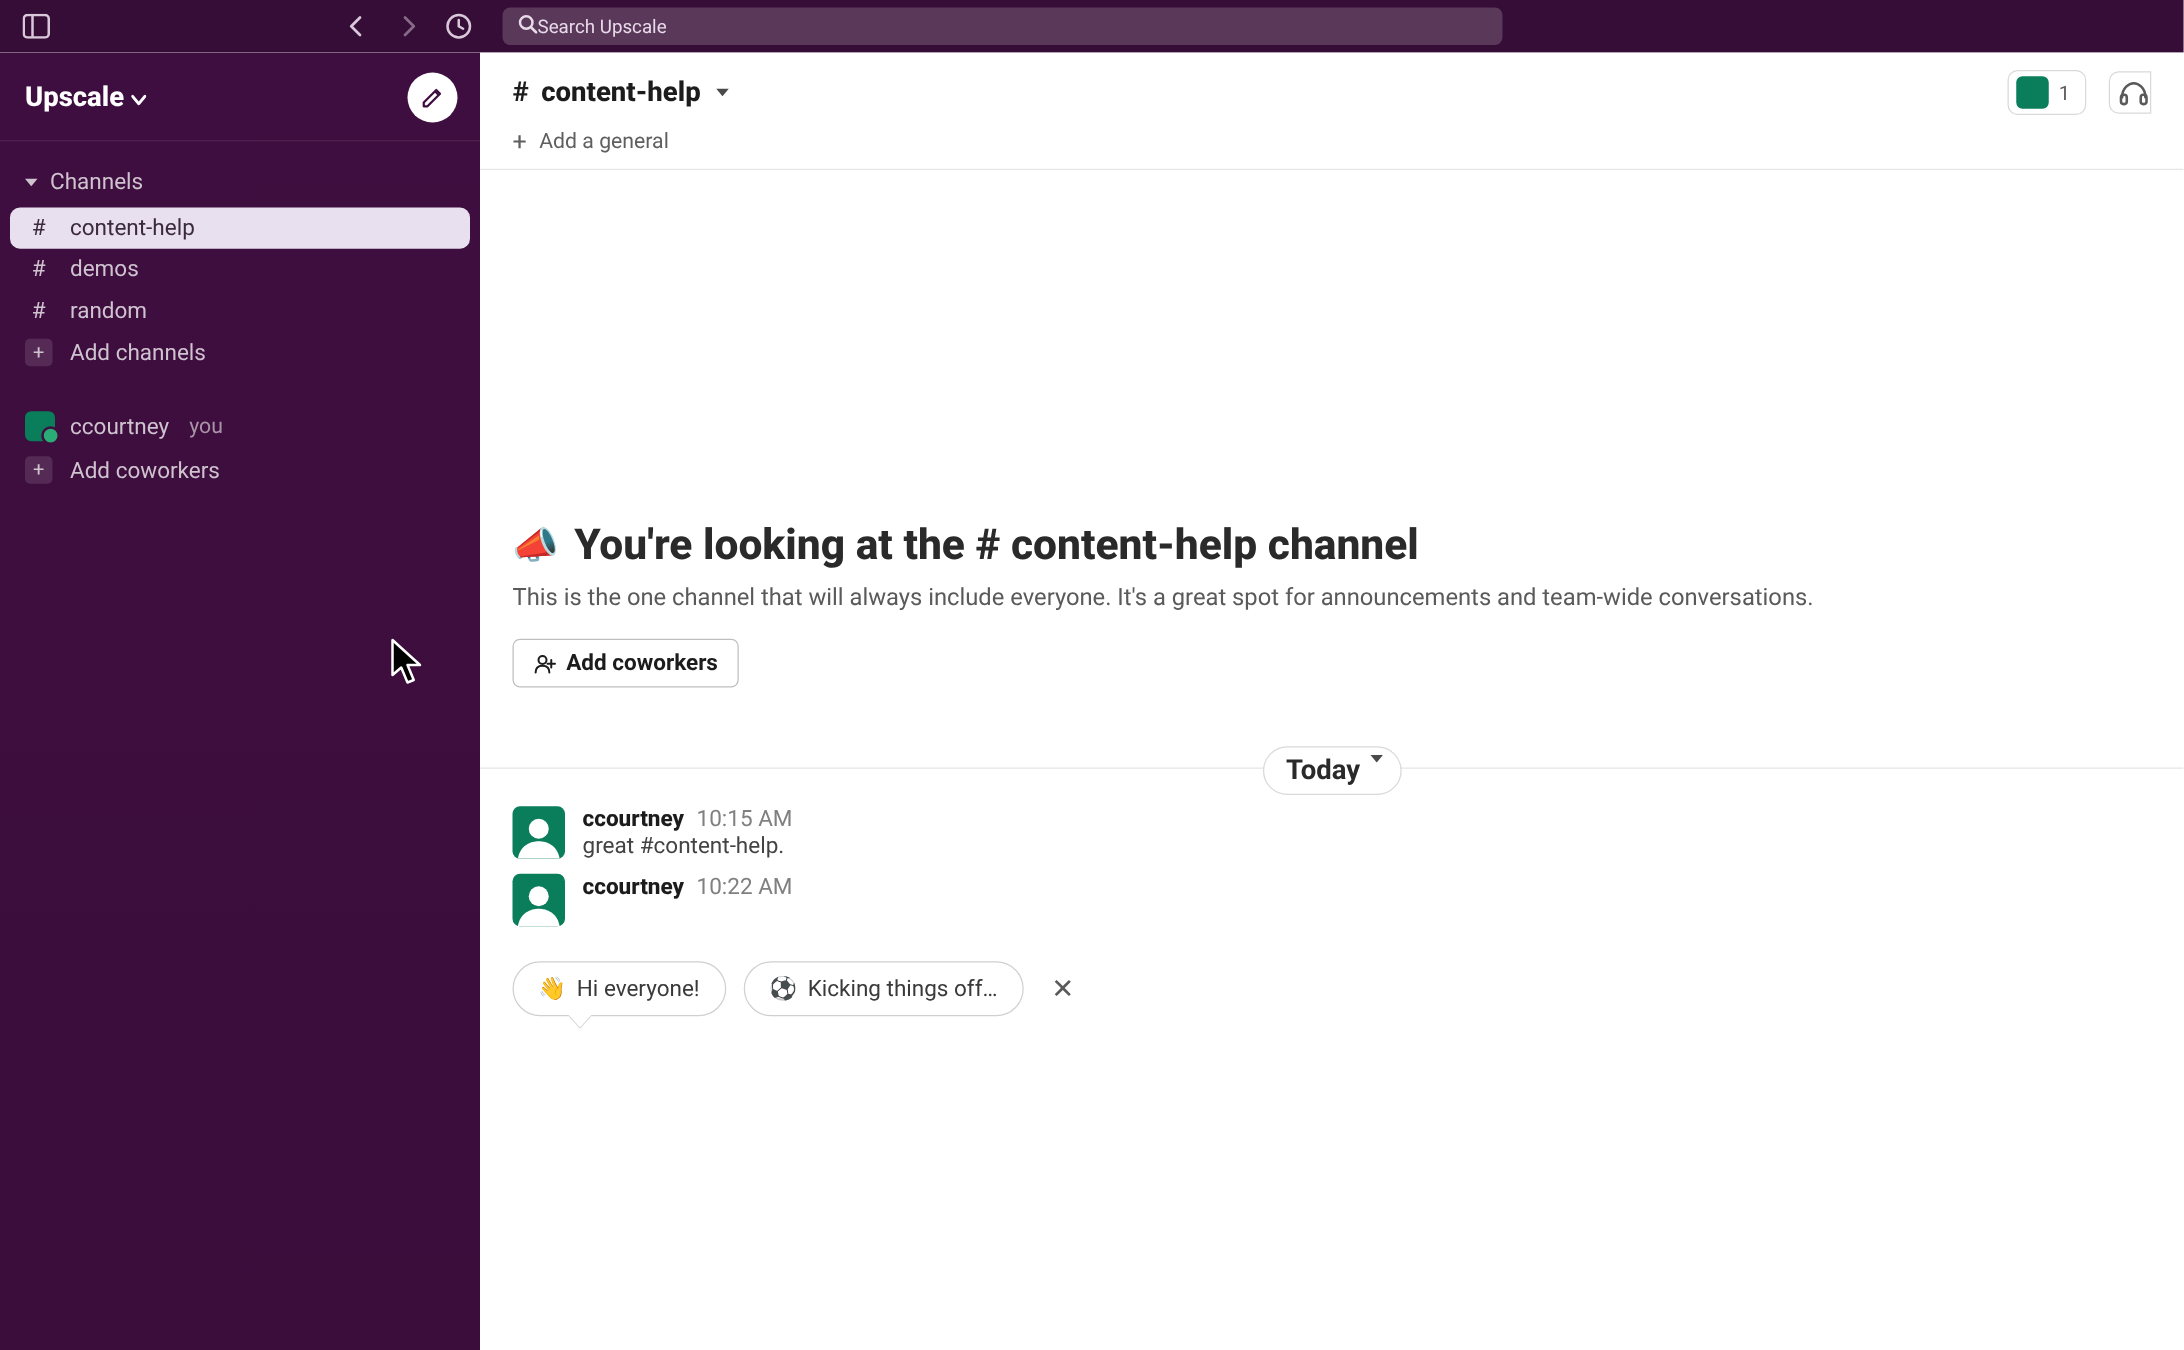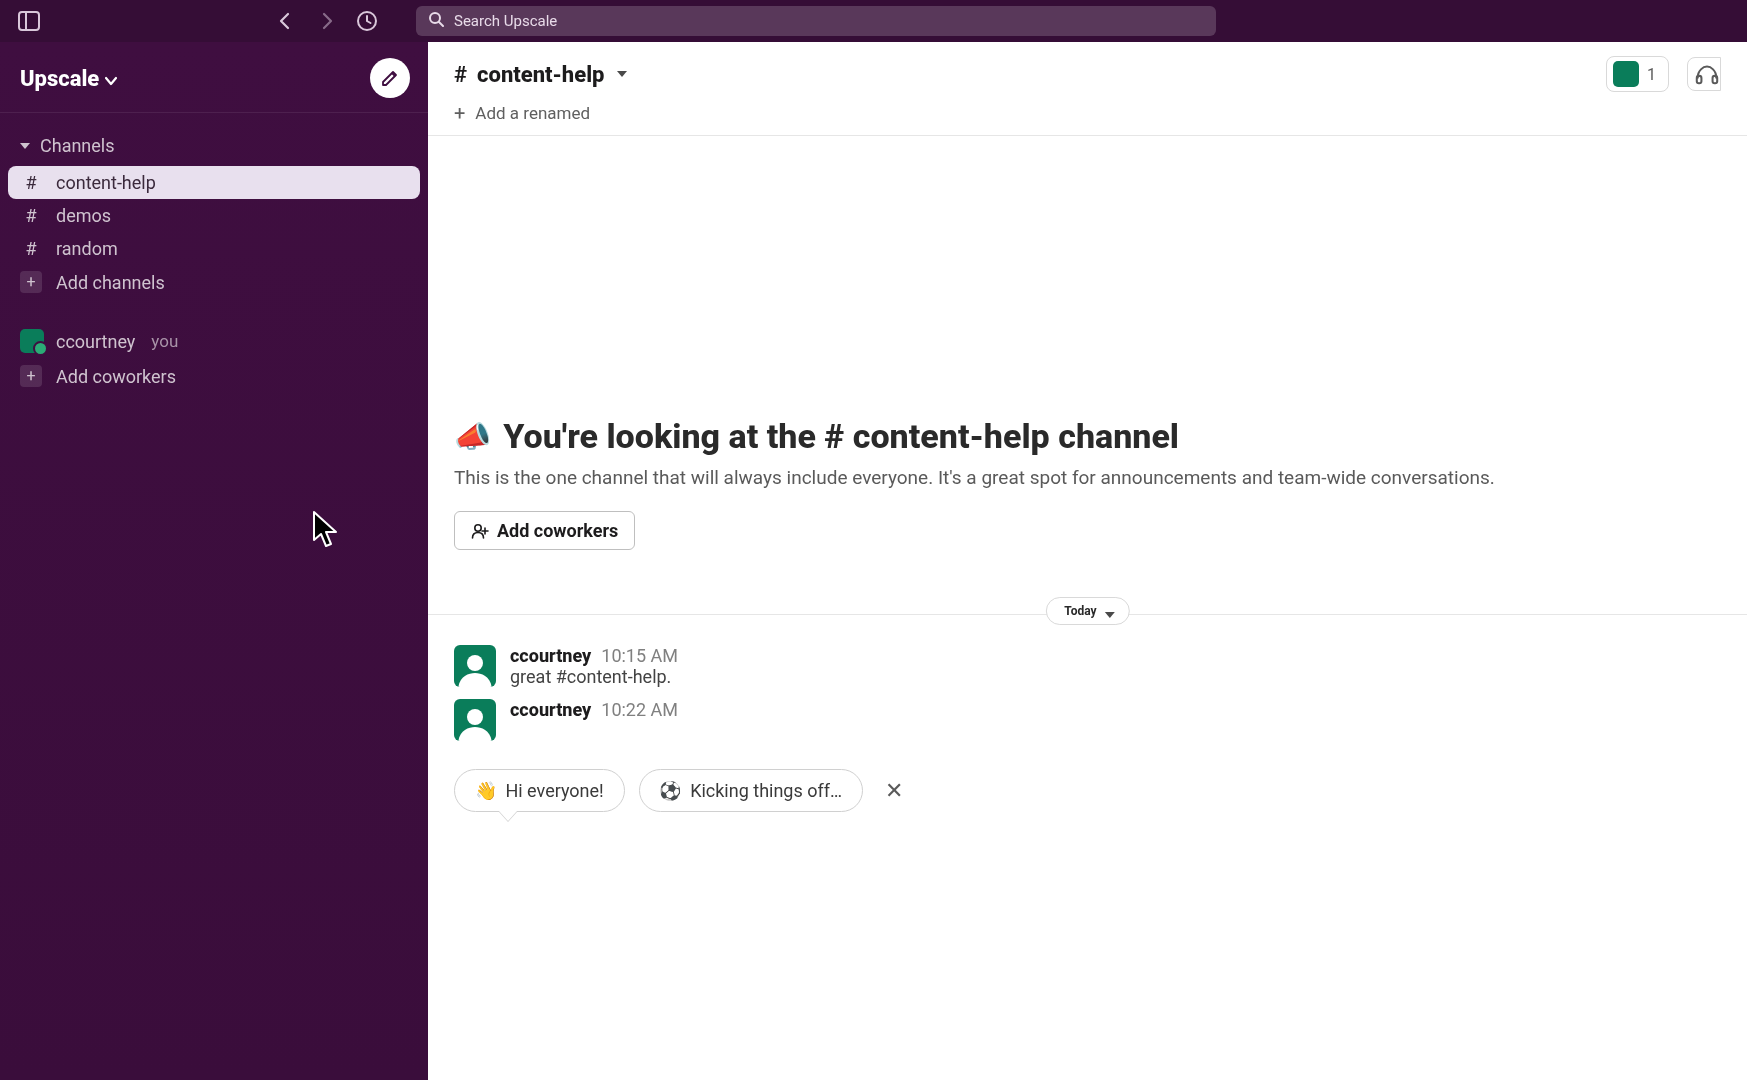--- a/index.html
+++ b/index.html
@@ -47,50 +47,49 @@
     }
     .icon-btn {
       display: inline-flex;
       align-items: center;
       justify-content: center;
       cursor: pointer;
       color: inherit;
     }
     .topbar .search {
       flex: 0 0 800px;
-      margin-left: 20px;
+      margin-left: 6px;
       height: 30px;
       background: rgba(255,255,255,0.18);
       border-radius: 6px;
       display: flex;
       align-items: center;
       padding: 0 12px;
       color: #e8dbe9;
-      gap: 10px;
     }
     .topbar .search input {
       background: transparent;
       border: none;
       outline: none;
       color: #e8dbe9;
       font-size: 15px;
       flex: 1;
     }
     .topbar .search input::placeholder {
       color: #e8dbe9;
     }
     
     .body {
       flex: 1;
       display: flex;
       overflow: hidden;
     }
     
     .sidebar {
-      width: 428px;
+      width: 384px;
       background: #3f0e40;
       background: linear-gradient(180deg, #3f0e40 0%, #3a0d3b 100%);
       color: #cfc3cf;
       display: flex;
       flex-direction: column;
       padding-bottom: 8px;
     }
     .ws-header {
       display: flex;
       align-items: center;
@@ -335,25 +334,25 @@
     }
     .date-pill {
       position: absolute;
       left: 50%;
       top: -17px;
       transform: translateX(-50%);
       background: #fff;
       border: 1px solid #d9d9d9;
       border-radius: 22px;
       padding: 6px 14px 6px 18px;
-      font-size: 12px;
+      font-size: 22px;
       font-weight: 700;
       color: #2a2a2a;
       display: inline-flex;
-      align-items: flex-end;
+      align-items: flex-start;
       gap: 8px;
       cursor: pointer;
     }
     .date-pill .chev-d {
       width: 0;
       height: 0;
       border-left: 5px solid transparent;
       border-right: 5px solid transparent;
       border-top: 6px solid #4a4a4a;
     }
@@ -563,21 +562,21 @@
                 <path d="M4 16 C4 8 10 4 14 4 C18 4 24 8 24 16" fill="none" stroke="#5a5a5a" stroke-width="2.2" stroke-linecap="round"></path>
                 <rect x="3" y="14" width="5" height="8" rx="2.2" fill="none" stroke="#5a5a5a" stroke-width="2.2"></rect>
                 <rect x="20" y="14" width="5" height="8" rx="2.2" fill="none" stroke="#5a5a5a" stroke-width="2.2"></rect>
               </svg>
           </div>
         </div>
       </div>
 
       <div class="bookmark-row">
         <span class="plus">+</span>
-        <span>Add a renamed</span>
+        <span>Add a general</span>
       </div>
 
       <div class="content-scroll">
         <div class="intro">
           <h1>
             <span class="megaphone">📣</span>
             <span>
               <span>You're looking at the </span><span># </span><span>content-help</span><span> channel</span>
             </span>
           </h1>

